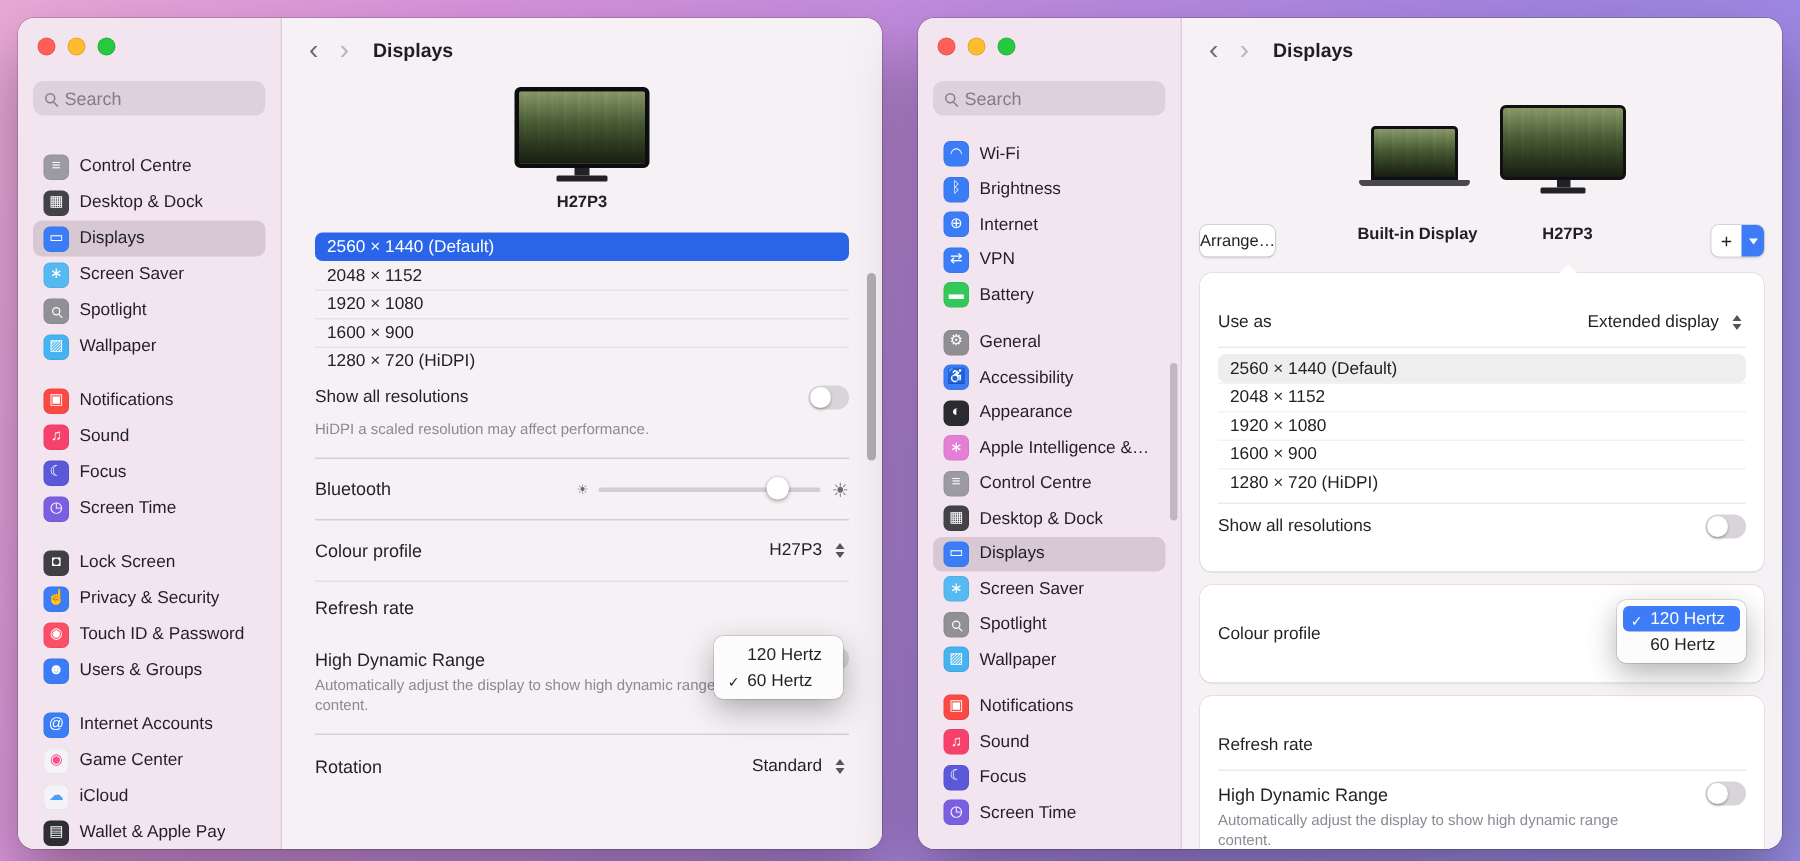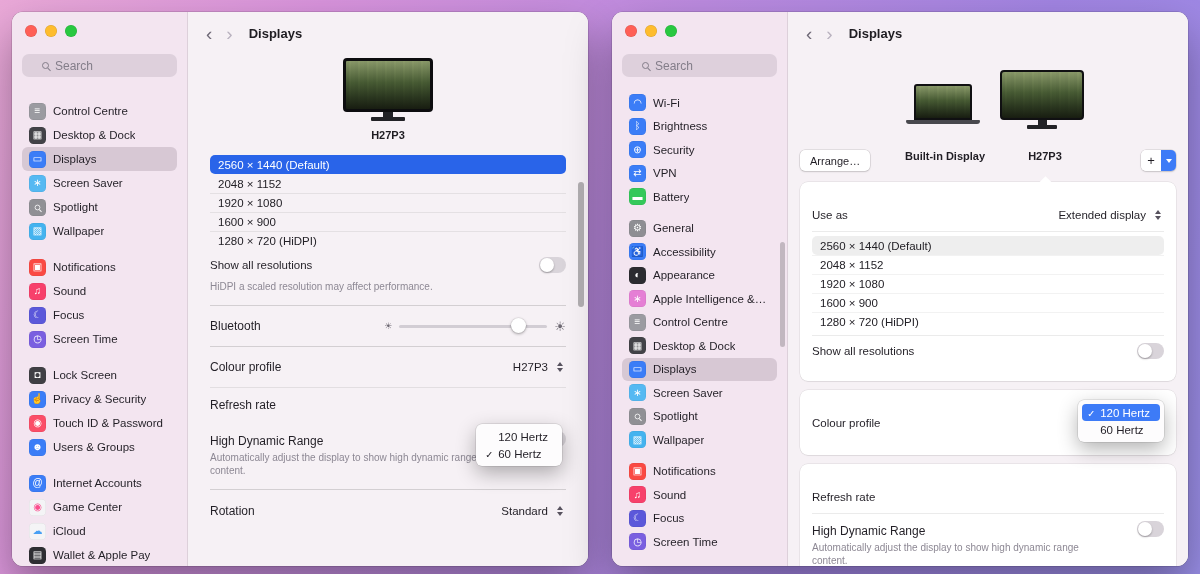--- a/index.html
+++ b/index.html
@@ -13,21 +13,21 @@
     display:flex;box-shadow:0 22px 45px rgba(0,0,0,.35),0 0 0 .5px rgba(0,0,0,.22);background:#f6f1f5}
   #win-left{left:12px}
   #win-right{left:612px}
 
   
   .sidebar{width:176px;flex:none;background:rgba(243,228,239,.97);border-right:1px solid rgba(0,0,0,.09);position:relative}
   .traffic{position:absolute;top:13px;left:13px;display:flex;gap:8px}
   .dot{width:12px;height:12px;border-radius:50%;box-shadow:inset 0 0 0 .5px rgba(0,0,0,.15)}
   .dot.red{background:#ff5f57}.dot.yellow{background:#febc2e}.dot.green{background:#28c840}
   .search{display:flex;align-items:center;gap:6px;height:23px;border-radius:7px;background:rgba(118,108,125,.17);
-    margin:42px 10px 0;padding:0 20px;color:#837d89;font-size:12px}
+    margin:42px 10px 0;padding:0 8px;color:#837d89;font-size:12px}
   .mini-mag{display:inline-block;width:7px;height:7px;border:1.4px solid currentColor;border-radius:50%;position:relative;flex:none}
   .mini-mag::after{content:"";position:absolute;width:4px;height:1.4px;background:currentColor;bottom:-2px;right:-3px;transform:rotate(45deg)}
   .sb-items{margin-top:22px}
   #win-right .sb-items{margin-top:14px}
   .sb-group{margin-bottom:12px}
   #win-right .sb-group{margin-bottom:8px}
   .sb-item{display:flex;align-items:center;gap:7px;height:24px;padding:0 7px;margin:0 10px;border-radius:6px;font-size:11.5px;color:#221f26;cursor:default}
   #win-right .sb-item{height:23.5px}
   .sb-item.selected{background:rgba(90,70,90,.18)}
   .sb-icon{width:17px;height:17px;border-radius:4.5px;color:#fff;font-size:10px;line-height:1;
@@ -97,21 +97,21 @@
   .thumb.laptop{left:126px;top:30px}
   .thumb.laptop .screen{width:58px;height:36px;border-radius:3px 3px 0 0}
   .thumb.laptop .lbase{width:74px;height:4px;background:#48484d;border-radius:1px 1px 3px 3px;margin-left:-8px}
   .thumb.monitor2{left:212px;top:16px}
   .thumb.monitor2 .screen{width:84px;height:50px;border-width:2.5px;border-radius:4px}
   .thumb.monitor2 .neck{width:9px;height:5px;background:#222226;margin:0 auto}
   .thumb.monitor2 .base{width:30px;height:3.5px;background:#222226;border-radius:1px;margin:0 auto}
   .tlabel{position:absolute;top:96px;font-size:11px;font-weight:bold;color:#201d24;text-align:center}
   .tlabel.l1{left:96px;width:122px}
   .tlabel.l2{left:212px;width:90px}
-  .pill{height:21px;padding:0 10px;background:#fff;border:none;border-radius:5px;font-size:11px;color:#221f26;
+  .pill{height:21px;padding:0 0;background:#fff;border:none;border-radius:5px;font-size:11px;color:#221f26;
     font-family:"Liberation Sans",sans-serif;display:inline-flex;align-items:center;
     box-shadow:0 0 0 .5px rgba(0,0,0,.16),0 1px 2px rgba(0,0,0,.12)}
   .arrange{position:absolute;left:12px;top:96px}
   .addsplit{position:absolute;right:12px;top:96px;display:flex;box-shadow:0 0 0 .5px rgba(0,0,0,.16),0 1px 2px rgba(0,0,0,.12);border-radius:5px}
   .addsplit .plus{width:20px;height:21px;background:#fff;border-radius:5px 0 0 5px;display:flex;align-items:center;justify-content:center;font-size:13px;color:#221f26}
   .addsplit .dd{width:15px;height:21px;background:#3d7bf7;border-radius:0 5px 5px 0;display:flex;align-items:center;justify-content:center}
   .dtri{width:0;height:0;border-left:3.5px solid transparent;border-right:3.5px solid transparent;border-top:4.5px solid #fff}
   .card{background:#fff;border-radius:8px;margin:0 12px 9px;padding:16px 12px;position:relative;
     box-shadow:0 0 0 .5px rgba(0,0,0,.1),0 1px 1px rgba(0,0,0,.05)}
   .notch{position:absolute;top:-4.5px;left:241px;width:9px;height:9px;background:#fff;transform:rotate(45deg)}
@@ -335,21 +335,21 @@
             <div class="sb-item">
               <span class="sb-icon" style="background: rgb(59, 125, 247); color: rgb(255, 255, 255);">◠</span>
               <span class="sb-label">Wi-Fi</span>
             </div>
             <div class="sb-item">
               <span class="sb-icon" style="background: rgb(59, 125, 247); color: rgb(255, 255, 255);">ᛒ</span>
               <span class="sb-label">Brightness</span>
             </div>
             <div class="sb-item">
               <span class="sb-icon" style="background: rgb(59, 125, 247); color: rgb(255, 255, 255);">⊕</span>
-              <span class="sb-label">Security</span>
+              <span class="sb-label">Internet</span>
             </div>
             <div class="sb-item">
               <span class="sb-icon" style="background: rgb(59, 125, 247); color: rgb(255, 255, 255);">⇄</span>
               <span class="sb-label">VPN</span>
             </div>
             <div class="sb-item">
               <span class="sb-icon" style="background: rgb(52, 200, 90); color: rgb(255, 255, 255);">▬</span>
               <span class="sb-label">Battery</span>
             </div>
           </div>

